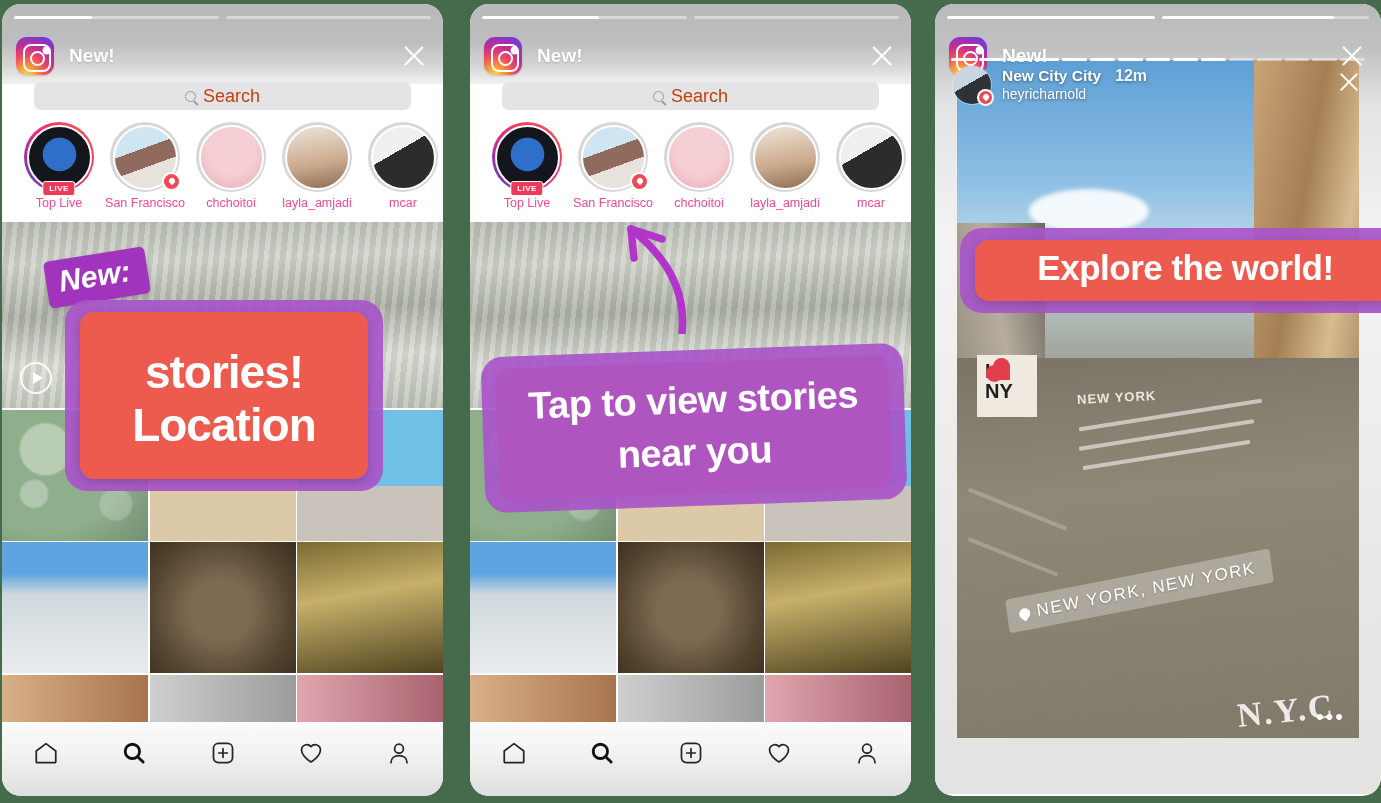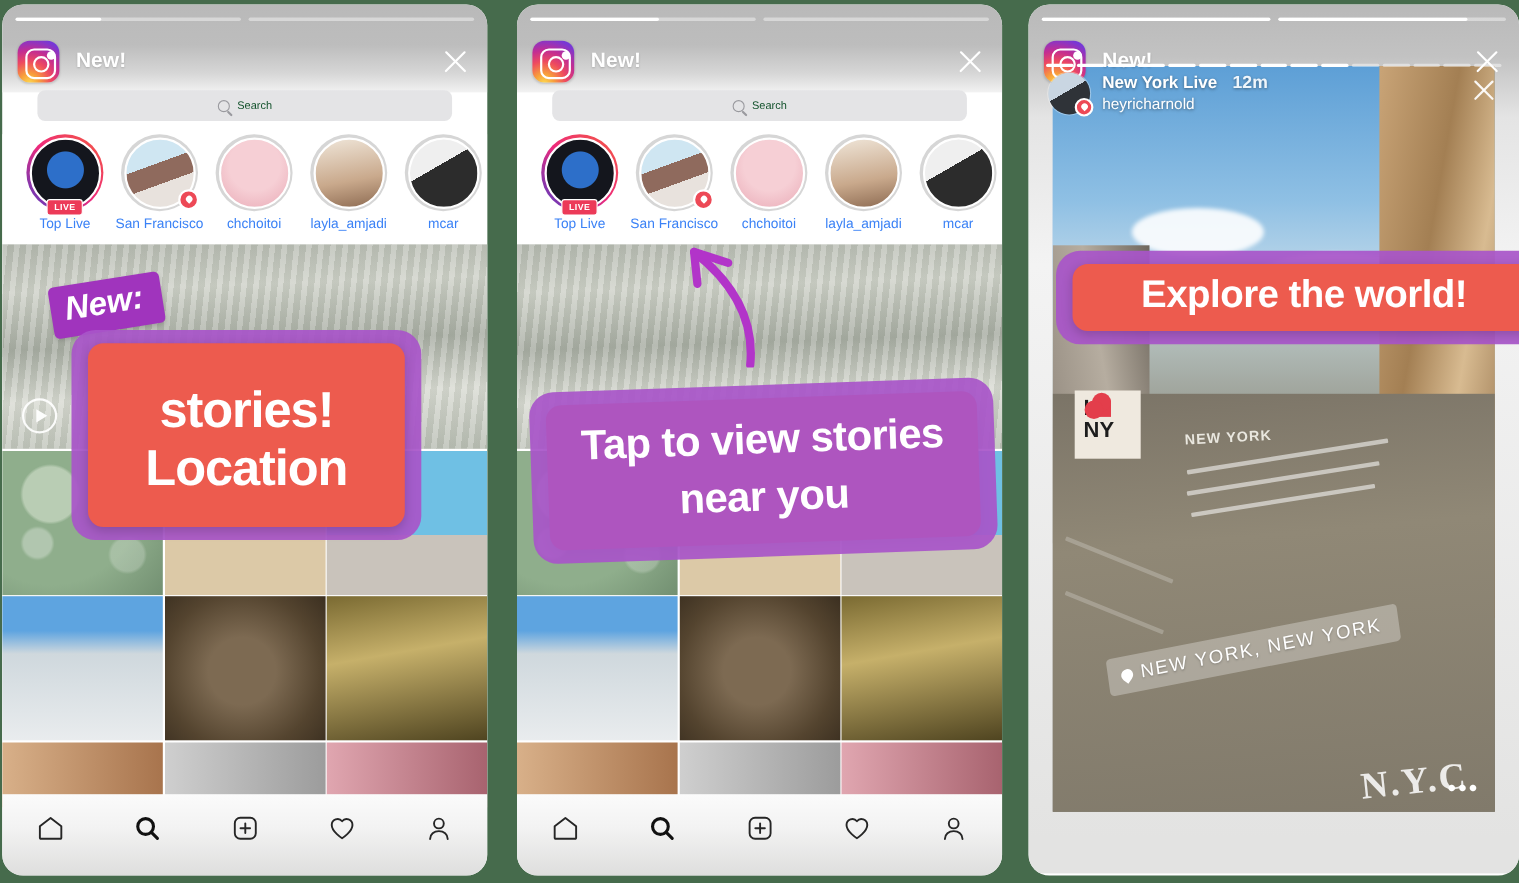--- a/index.html
+++ b/index.html
@@ -107,21 +107,21 @@
   }
   .search-bar .mag {
     width: 11px; height: 11px; border: 1.8px solid #9a9a9f;
     border-radius: 50%; position: relative;
   }
   .search-bar .mag::after {
     content: ""; position: absolute; right: -4px; bottom: -3px;
     width: 5.5px; height: 1.8px; background: #9a9a9f;
     border-radius: 1px; transform: rotate(45deg);
   }
-  .search-ph { color: #14532d; font-size: 10px; }
+  .search-ph { color: #c2410c; font-size: 18px; }
 
   
   .tray {
     position: absolute; top: 118px; left: 0; right: 0;
     height: 100px; z-index: 20;
     display: flex; background: #fff;
     padding-left: 14px;
   }
   .tray-item {
     width: 86px; flex: 0 0 86px;
@@ -133,21 +133,21 @@
     padding: 2.5px; position: relative;
     background: linear-gradient(45deg, #f9ce34, #ee2a7b, #6228d7);
   }
   .tray-ring.seen { background: #d6d6d6; }
   .tray-ring.live-ring { background: linear-gradient(45deg, #4a3cc7, #ee2a7b, #f35b3f); }
   .tray-inner {
     width: 100%; height: 100%; border-radius: 50%;
     border: 2px solid #fff; overflow: hidden; position: relative;
   }
   .tray-label {
-    margin-top: 4px; font-size: 12.5px; color: #3b82f6;
+    margin-top: 4px; font-size: 12.5px; color: #ec4899;
     white-space: nowrap; overflow: hidden; max-width: 88px;
     text-overflow: clip;
   }
   .badge-live {
     position: absolute; left: 50%; bottom: -4px;
     transform: translateX(-50%);
     background: #ec3a58; color: #fff;
     font-size: 8px; font-weight: 700; letter-spacing: .4px;
     padding: 2px 6px; border-radius: 3px;
     border: 1.5px solid #fff;
@@ -687,21 +687,21 @@
       <span></span>
       <span></span>
     </div>
 
     <div class="story3-head">
       <div class="story3-ava">
         <span class="badge-pin"></span>
       </div>
       <div class="story3-meta">
         <div class="s3-l1">
-          <span>New York Live</span><span class="ago">12m</span>
+          <span>New City City</span><span class="ago">12m</span>
         </div>
         <div class="s3-l2">heyricharnold</div>
       </div>
     </div>
     <div class="story3-x"></div>
 
     <div class="anno" style="left:40px; top:236px; width:421px;">
       <div class="callout" style="padding:8px 14px 12px; font-size:35px; letter-spacing:-0.5px;">
         <div>Explore the world!</div>
       </div>

